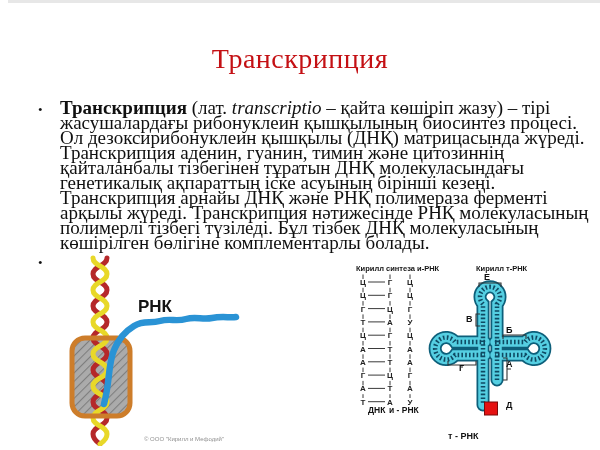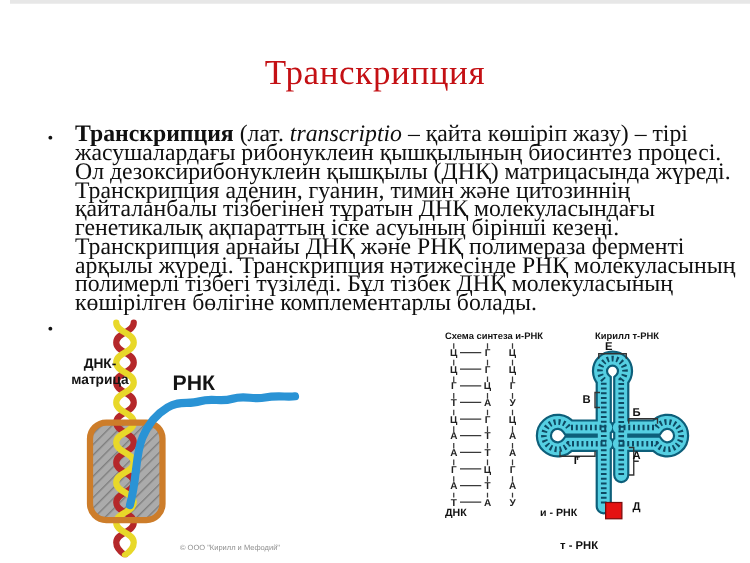--- a/index.html
+++ b/index.html
@@ -28,22 +28,22 @@
   .rna-label { left:138px; top:297px; font-size:17px; }
   .copyright { position:absolute; left:144px; top:436px; font-family:"Liberation Sans", sans-serif;
     font-size:6px; color:#8f8f8f; font-weight:normal; }
 
   
   .rd-svg { position:absolute; left:340px; top:258px; }
   .rd-header { position:absolute; font-family:"Liberation Sans", sans-serif; font-weight:bold; font-size:7.5px; color:#141414; }
   .hdr-mrna { left:356px; top:264px; }
   .hdr-trna { left:476px; top:264px; }
   .rd-label { position:absolute; font-family:"Liberation Sans", sans-serif; font-weight:bold; color:#111; font-size:9px; }
-  .lbl-dnk { left:356px; top:405px; font-size:8.5px; }
-  .lbl-irnk { left:389px; top:405px; font-size:8.5px;margin-left:43px; }
+  .lbl-dnk { left:368px; top:405px; font-size:8.5px; }
+  .lbl-irnk { left:389px; top:405px; font-size:8.5px; }
   .lbl-trnk { left:448px; top:403px;margin-top:28px; }
   .lbl-e { left:484px; top:272px; }
   .lbl-v { left:466px; top:314px; }
   .lbl-b { left:506px; top:325px; }
   .lbl-g { left:459px; top:363px; }
   .lbl-a { left:506px; top:359px; }
   .lbl-d { left:506px; top:400px; }
   .ladder-letter { font-family:"Liberation Sans", sans-serif; font-size:8px; fill:#222; font-weight:bold; }
 </style>
 </head>
@@ -74,21 +74,20 @@
     <rect x="22" y="86" width="58" height="78" rx="13" fill="#ababab"></rect>
     <rect x="22" y="86" width="58" height="78" rx="13" fill="url(#hatch)"></rect>
 
     <path fill="none" stroke-width="5" stroke-linecap="round" d="M57,6 C57,14 43,14 43,22 C43,30 57,30 57,38 C57,46 43,46 43,54 C43,62 57,62 57,70 C57,78 43,78 43,86 C43,94 57,94 57,102 C57,110 43,110 43,118 C43,126 57,126 57,134 C57,142 43,142 43,150 C43,158 57,158 57,166 C57,174 43,174 43,182 C43,187 47,190 50,192" stroke="#b5282a"></path>
     <path fill="none" stroke-width="5" stroke-linecap="round" d="M43,6 C43,14 57,14 57,22 C57,30 43,30 43,38 C43,46 57,46 57,54 C57,62 43,62 43,70 C43,78 57,78 57,86 C57,94 43,94 43,102 C43,110 57,110 57,118 C57,126 43,126 43,134 C43,142 57,142 57,150 C57,158 43,158 43,166 C43,174 57,174 57,182 C57,187 53,190 50,192" stroke="#e8d829"></path>
 
     <rect x="22" y="86" width="58" height="78" rx="13" fill="none" stroke-width="5" stroke="#cd7d2a"></rect>
 
     <path fill="none" stroke-width="6.5" stroke-linecap="round" d="M54,152 C60,130 58,112 64,98 C68,88 74,80 84,74 C94,68 100,72 110,69 C120,66 126,70 136,67 C146,64 152,68 162,66 C172,64 180,66 186,65" stroke="#2a93d5"></path>
   </svg>
-  <div class="ld-label dna-matrix-label">ДНК-матрица</div>
   <div class="ld-label rna-label">РНК</div>
   <div class="copyright">© ООО "Кирилл и Мефодий"</div>
 
   <svg class="rd-svg" width="260" height="170" viewBox="0 0 260 170">
     <defs>
       <path id="trna-shape" d="M143,103 V46 A10,10 0 1 1 157,46 V103 M145,84 H115 A11,11 0 1 0 115,97 H145 M155,84 H185 A11,11 0 1 1 185,97 H155 M143,90 V147 M157,90 V122"></path>
     </defs>
 
     <g>
       <path d="M28,24 H45 M28,37.3 H45 M28,50.6 H45 M28,63.9 H45 M28,77.2 H45 M28,90.5 H45 M28,103.8 H45 M28,117.1 H45 M28,130.4 H45 M28,143.7 H45" stroke="#3a3a3a" stroke-width="1"></path>
@@ -133,21 +132,21 @@
 
     <g>
       <use href="#trna-shape" fill="none" stroke-width="13" stroke-linecap="round" stroke="#0d5f7a"></use>
       <use href="#trna-shape" fill="none" stroke-width="9.5" stroke-linecap="round" stroke="#55cfe2"></use>
       <use href="#trna-shape" fill="none" stroke-width="4.5" stroke-dasharray="1.6,2.2" stroke="#0e4a63"></use>
       <rect x="144.5" y="144" width="13" height="13" stroke="#7a0b0b" stroke-width="1" fill="#e51212"></rect>
       <path d="M139,29 V25 H161 V29 M140,56 H136 V68 H140 M163,81 V77 H186 V81 M108,103 V107 H136 V103 M122,107 V110 M163,100 H167 V122 H163 M167,111 H171" fill="none" stroke="#333" stroke-width="1.1"></path>
     </g>
   </svg>
 
-  <div class="rd-header hdr-mrna">Схема синтеза и-РНК</div>
+  <div class="rd-header hdr-mrna">Кирилл синтеза и-РНК</div>
   <div class="rd-header hdr-trna">Кирилл т-РНК</div>
   <div class="rd-label lbl-dnk">ДНК</div>
   <div class="rd-label lbl-irnk">и - РНК</div>
   <div class="rd-label lbl-trnk">т - РНК</div>
   <div class="rd-label lbl-e">Е</div>
   <div class="rd-label lbl-v">В</div>
   <div class="rd-label lbl-b">Б</div>
   <div class="rd-label lbl-g">Г</div>
   <div class="rd-label lbl-a">А</div>
   <div class="rd-label lbl-d">Д</div>

